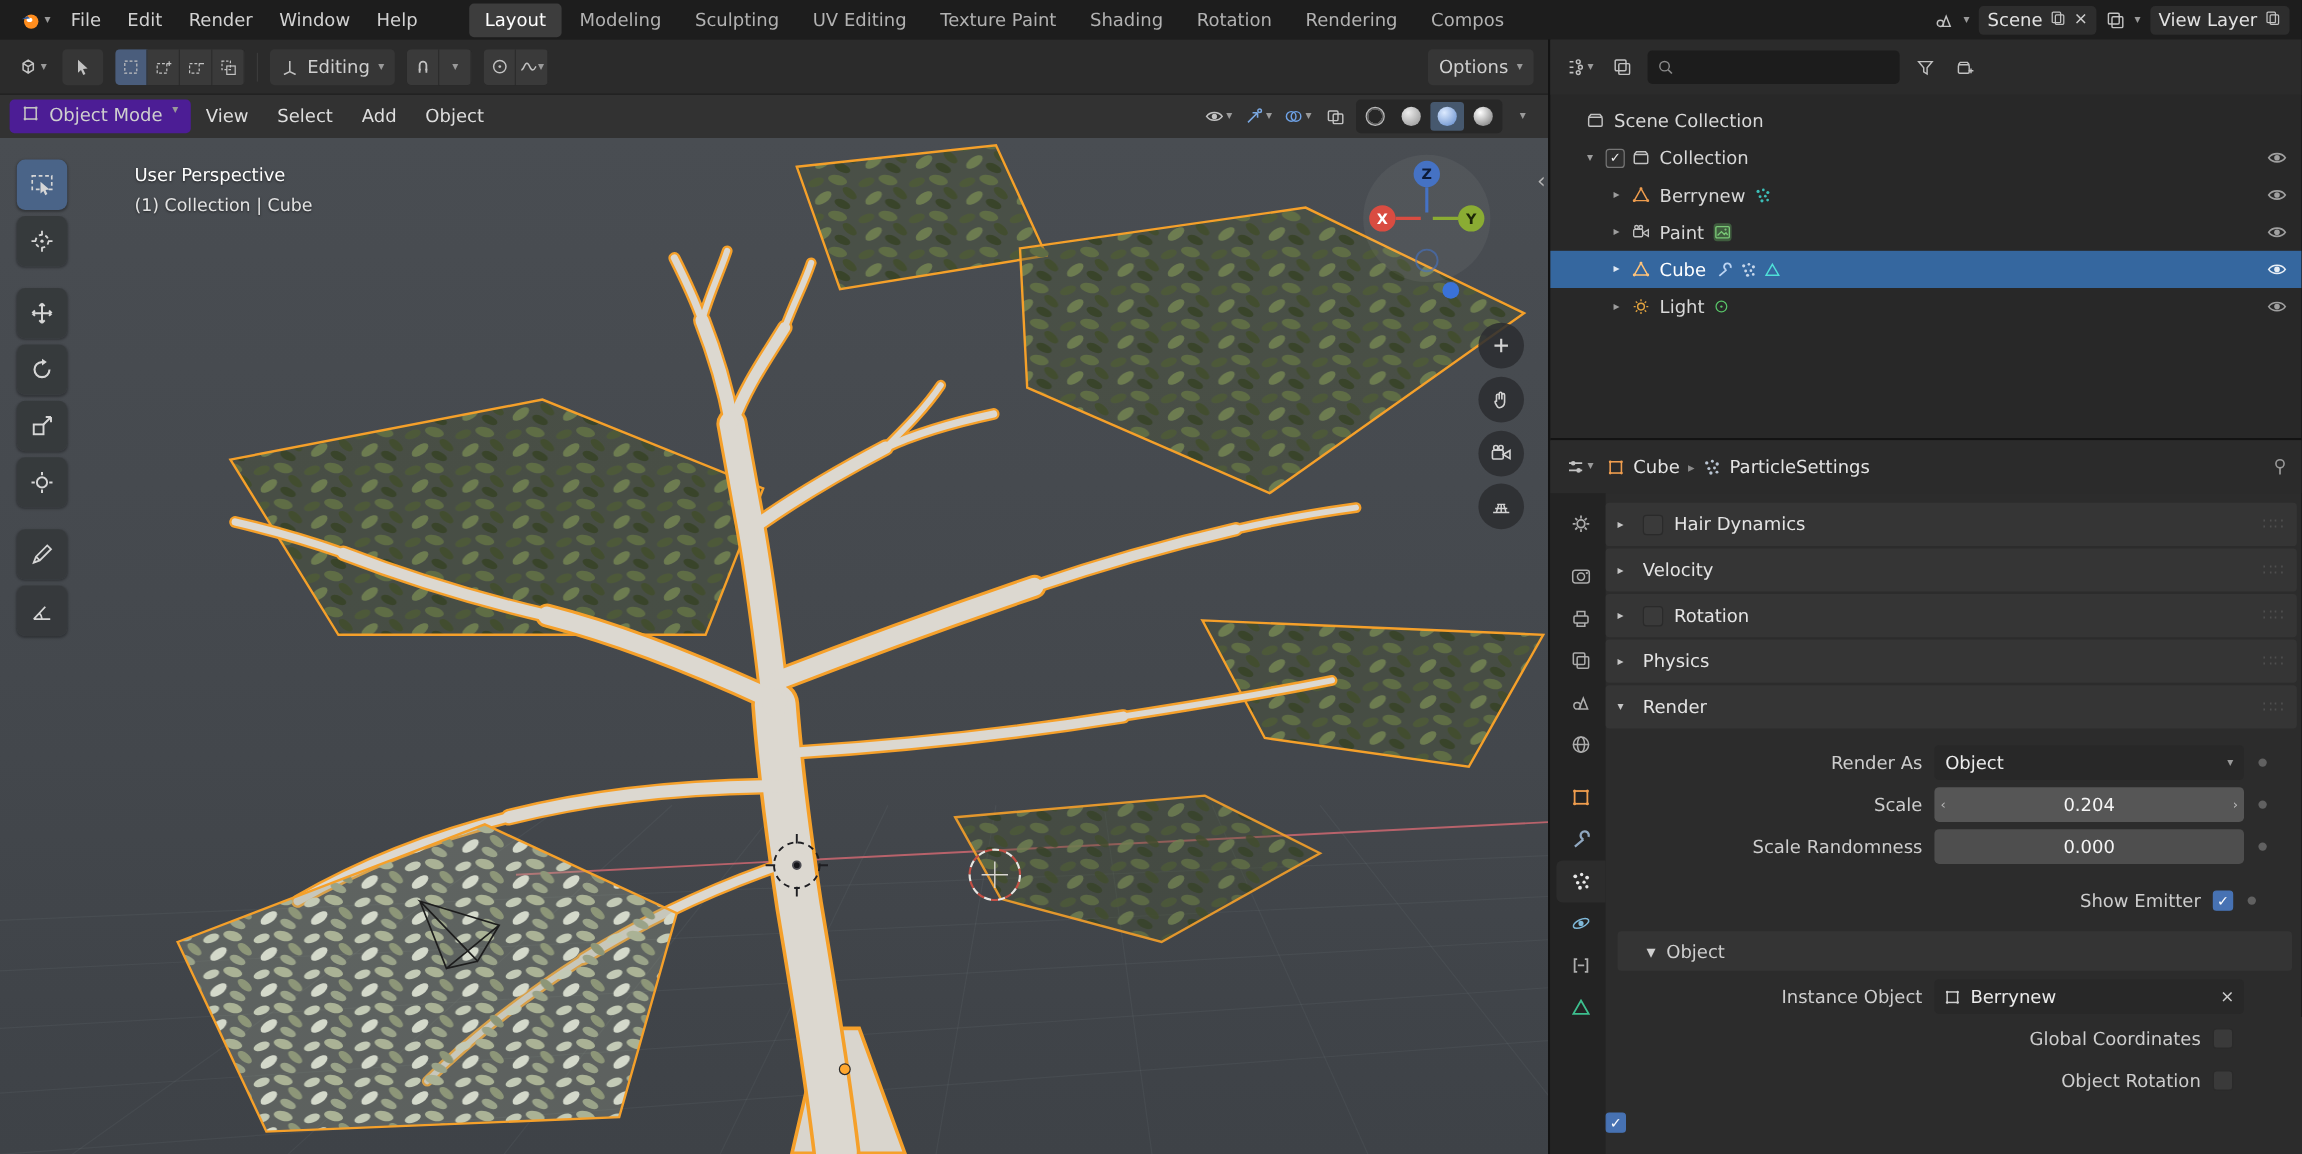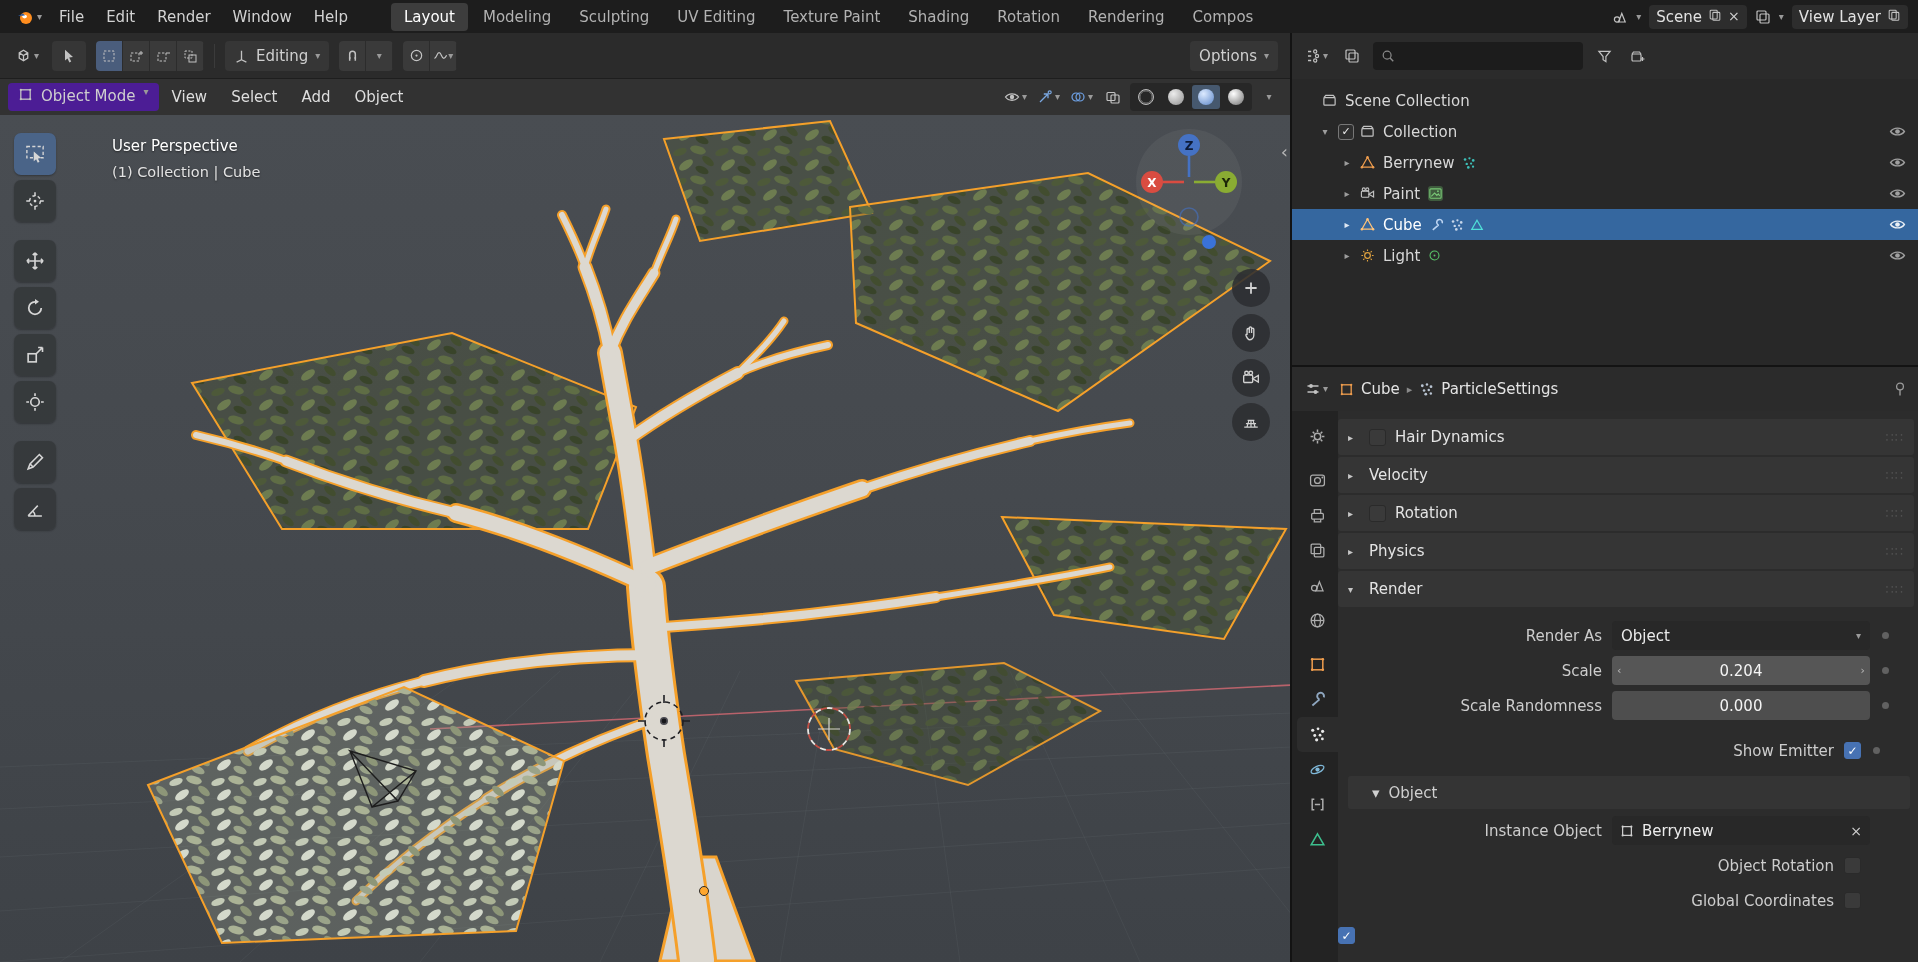--- a/index.html
+++ b/index.html
@@ -1038,25 +1038,25 @@
               <span class="plabel">Instance Object</span>
               <div class="pfield objfield">
                 <svg class="ic" width="14" height="14" style="color:#cfcfcf">
                     <use href="#i-square"></use>
                   </svg>
                 <span class="oval">Berrynew</span>
                 <span class="xbtn">×</span>
               </div>
             </div>
             <div class="prow">
+              <span class="plabel wide">Global Coordinates</span>
+              <span class="cb"></span>
+            </div>
+            <div class="prow">
               <span class="plabel wide">Object Rotation</span>
-              <span class="cb"></span>
-            </div>
-            <div class="prow">
-              <span class="plabel wide">Global Coordinates</span>
               <span class="cb"></span>
             </div>
             <div class="prow">
               <span class="cb checked">✓</span>
             </div>
           </div>
         </div>
       </div>
     </aside>
   </div>

